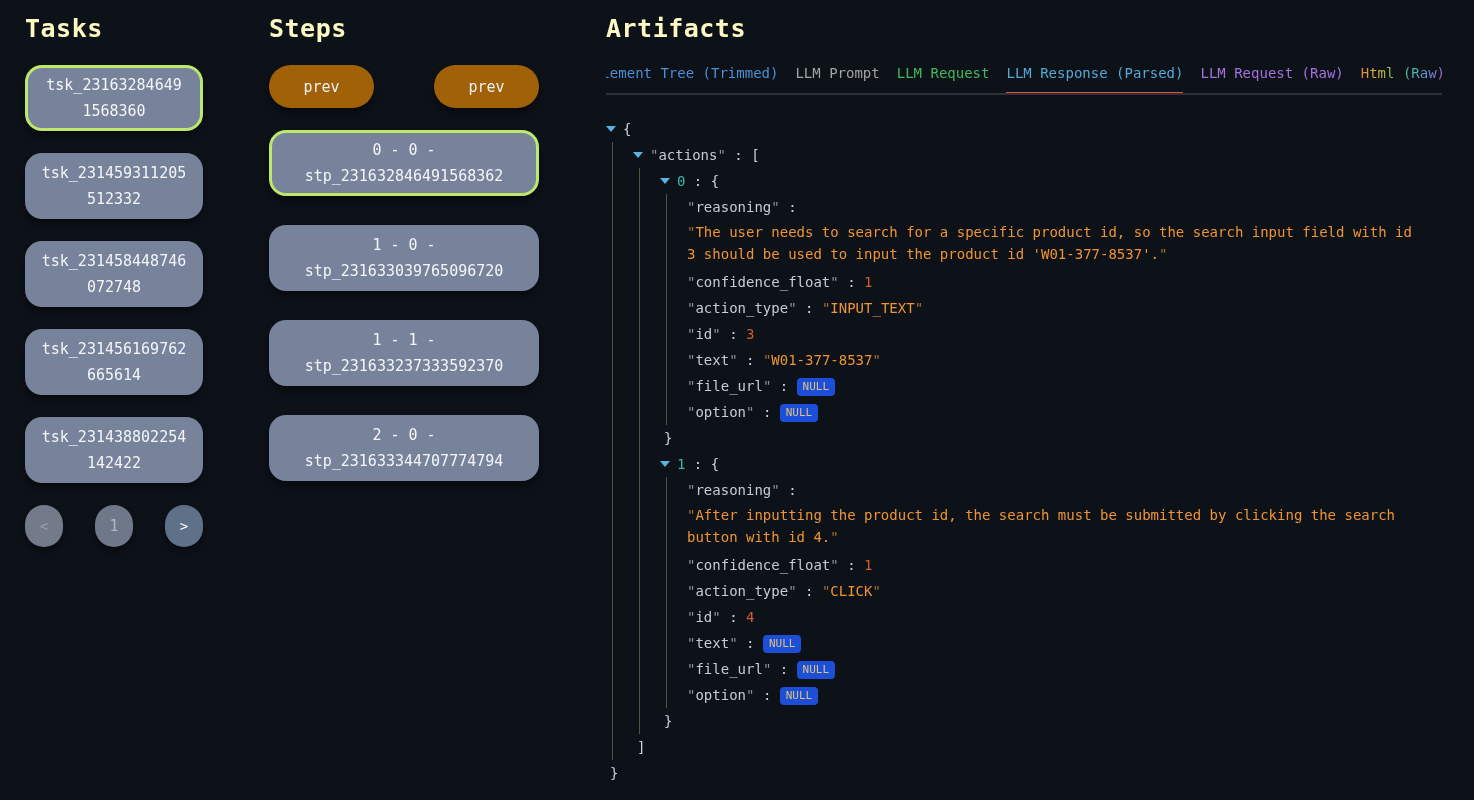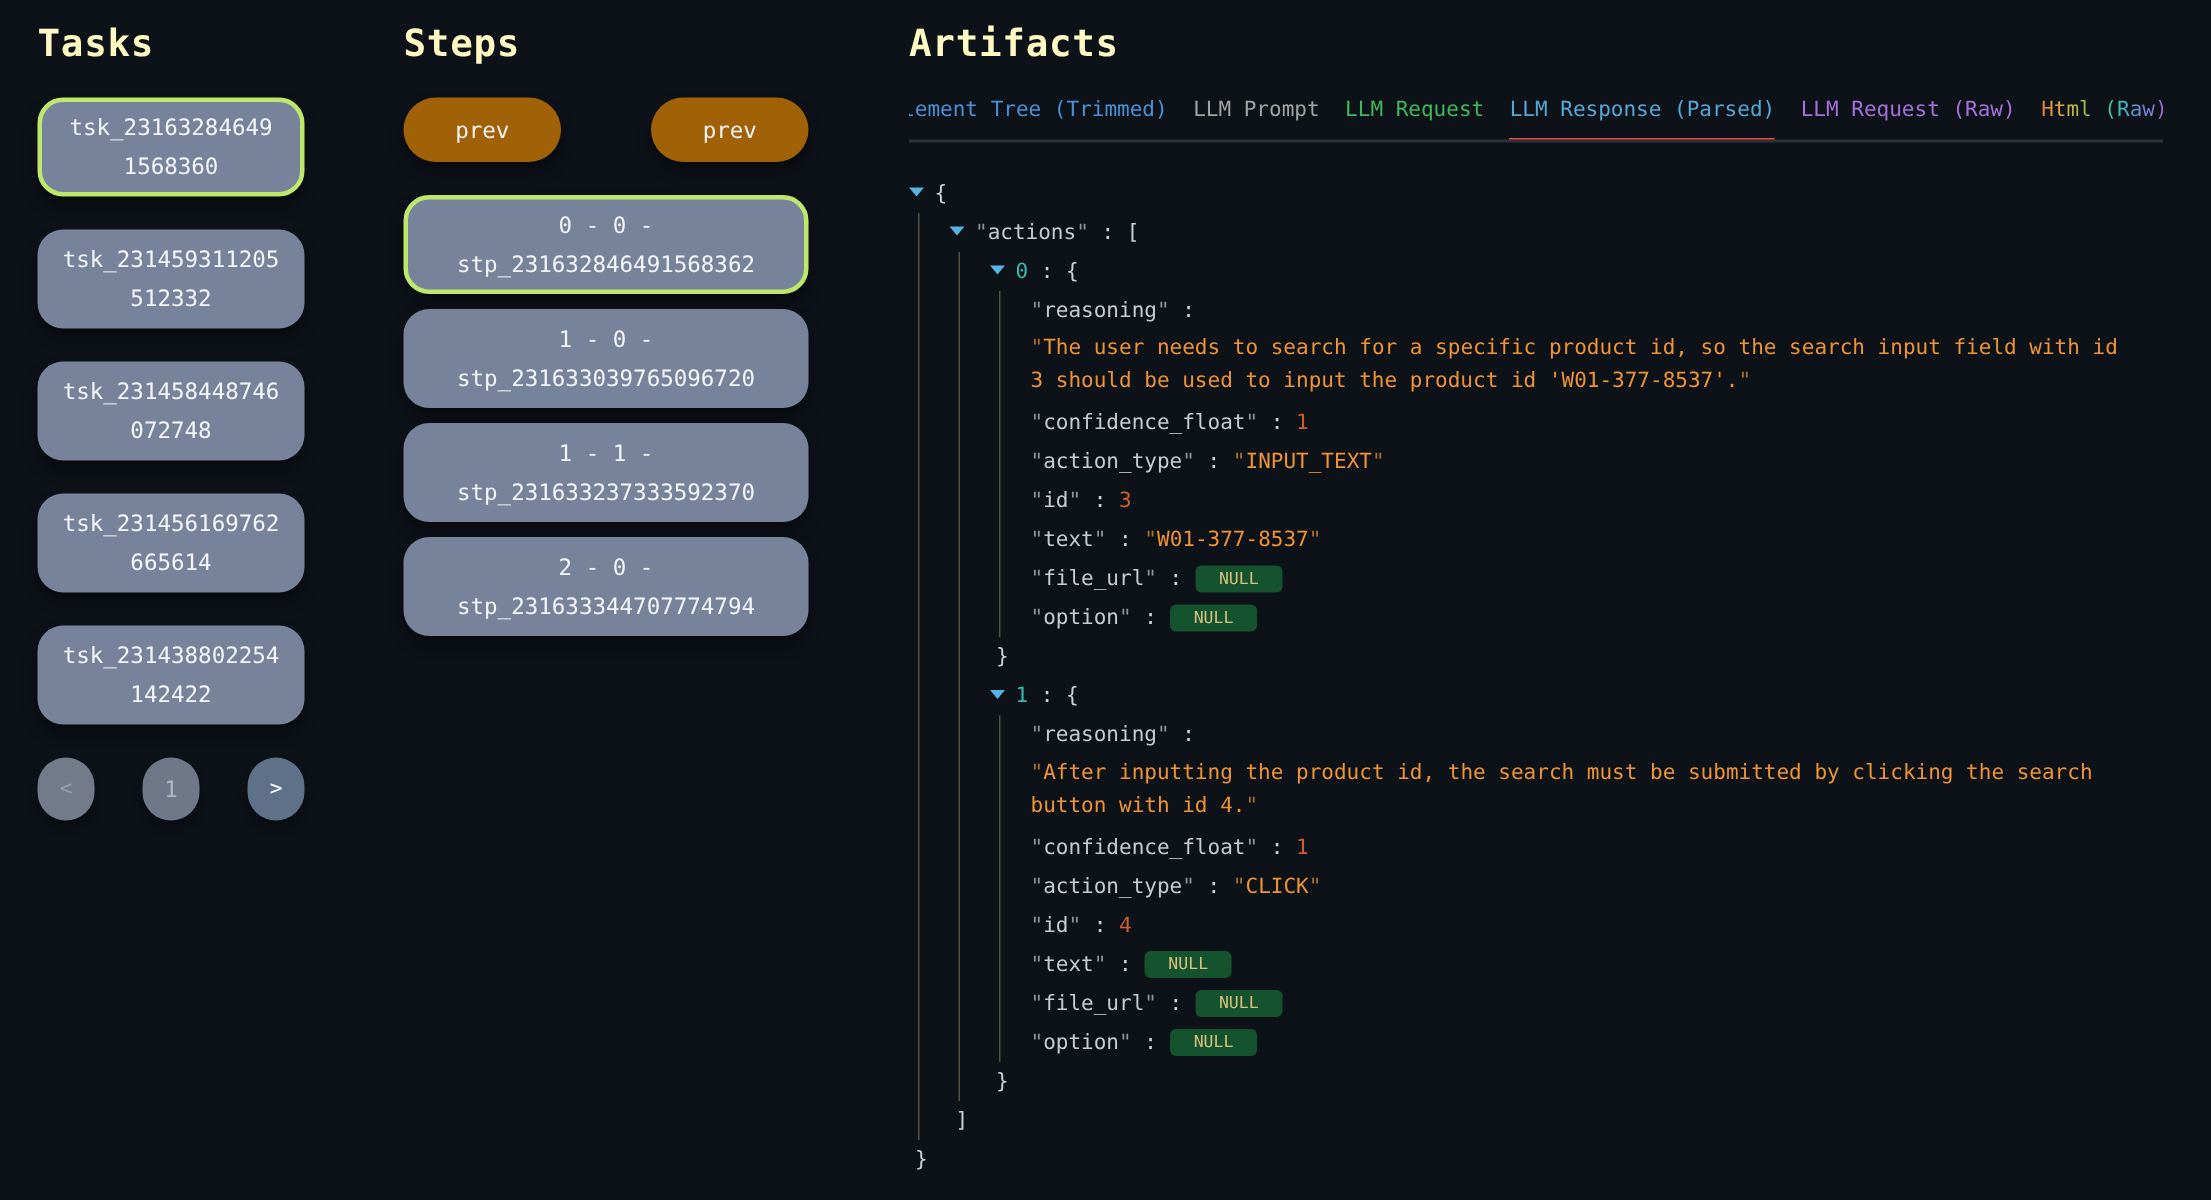--- a/index.html
+++ b/index.html
@@ -34,21 +34,21 @@
     border-radius: 17px;
     font-family: inherit;
     font-size: 15px;
     line-height: 26px;
     text-align: center;
     padding: 2px 16px;
     box-shadow: 0 6px 10px -2px rgba(0,0,0,.5);
     cursor: pointer;
   }
   .task-btn { height: 66px; margin-bottom: 22px; word-break: break-all; }
-  .step-btn { height: 66px; margin-bottom: 10px; }
+  .step-btn { height: 66px; margin-bottom: 29px; }
   .pill-btn.selected { border: 3px solid #bde86c; }
 
   .prevnext-row { display: flex; justify-content: space-between; margin-bottom: 22px; }
   .nav-btn {
     width: 105px; height: 43px;
     background: #a16207; color: #eef1f5;
     border: none; border-radius: 22px;
     font-family: inherit; font-size: 15px;
     box-shadow: 0 6px 10px -2px rgba(0,0,0,.5);
     cursor: pointer;
@@ -117,25 +117,25 @@
   .p   { color: #ccd2d9; }
   .k   { color: #c6ccd4; }
   .qk  { color: #8d939d; }
   .idx { color: #36bcab; }
   .s   { color: #ef9434; }
   .qs  { color: #a9712d; }
   .n   { color: #cd5f2e; }
   .block-str { padding: 1px 0 4px 0; color: #ef9434; }
   .null-badge {
     display: inline-block;
-    background: #14532d;
+    background: #1d4ed8;
     color: #d9c27f;
     font-size: 11px;
     line-height: 14px;
-    padding: 2px 16px;
+    padding: 2px 6px;
     border-radius: 4px;
     vertical-align: 1px;
   }
 </style>
 </head>
 <body>
 
 <div class="col-tasks">
   <h1 class="col-title">Tasks</h1>
   <div id="task-list">

